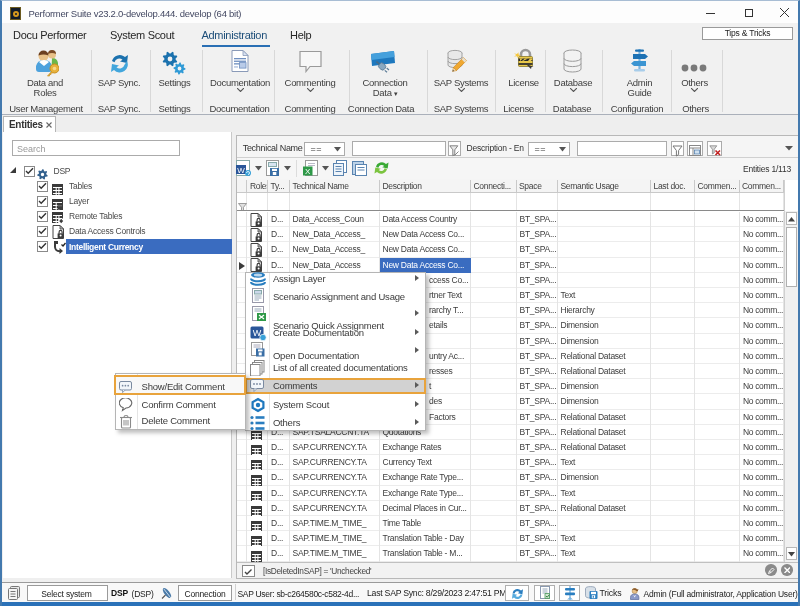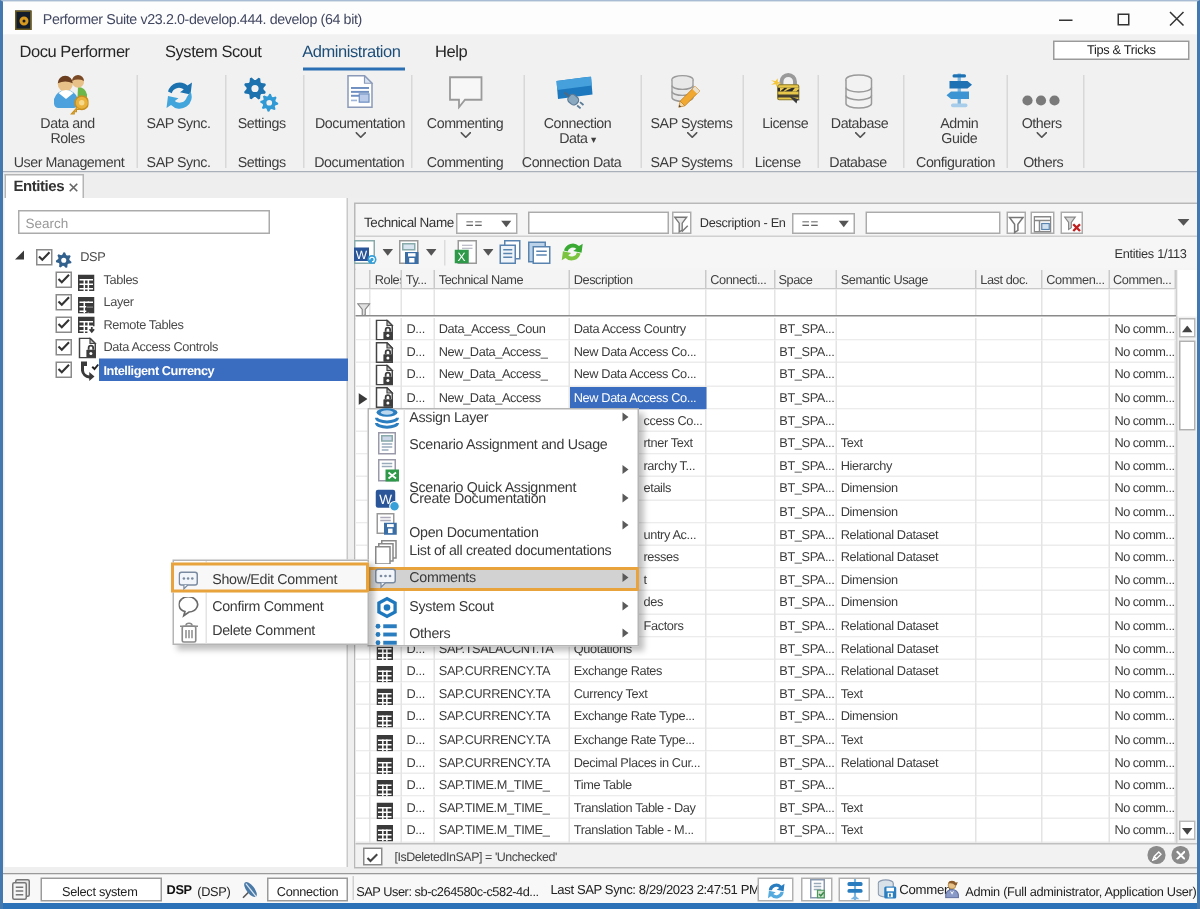--- a/index.html
+++ b/index.html
@@ -944,21 +944,21 @@
         <path d="M4,13.5 h6 l-3,-2.5 z" fill="#7ab4e0"></path>
       </svg></div>
 <div class="abs" style="left:583px;top:585px;"><svg width="13" height="14" viewBox="0 0 13 14" style="">
         <ellipse cx="5.5" cy="2.8" rx="5" ry="2.2" fill="#d8e0e8" stroke="#8a9ab0" stroke-width="0.8"></ellipse>
         <path d="M0.5,2.8 v7 a5,2.2 0 0 0 10,0 v-7" fill="#d8e0e8" stroke="#8a9ab0" stroke-width="0.8"></path>
         <rect x="4.5" y="5" width="8" height="8" rx="1" fill="#2a7ec0"></rect>
         <rect x="6" y="5.8" width="5" height="2.4" fill="#fff"></rect>
         <rect x="6.8" y="9.2" width="3.4" height="3" fill="#fff"></rect>
         <rect x="7.7" y="9.8" width="1.2" height="2" fill="#2a7ec0"></rect>
       </svg></div>
-<div class="stx" style="left:597.5px;top:587px;font-size:8.8px;">Commen</div>
+<div class="stx" style="left:597.5px;top:587px;font-size:8.8px;">Tricks</div>
 <div class="abs" style="left:627.5px;top:585px;"><svg width="10" height="12" viewBox="0 0 10 12" style="">
         <circle cx="4.7" cy="3" r="2.6" fill="#e8c188" stroke="#b08a4a" stroke-width="0.6"></circle>
         <path d="M2,2 a2.8,2.8 0 0 1 5,-0.5 l1.5,-0.5 l-0.7,2 l-1,0.3 a4,3 0 0 0 -4.8,-1.3" fill="#8a5a2a"></path>
         <path d="M0.5,9.5 a4.2,3.5 0 0 1 8.4,0 l0,2 l-8.4,0 z" fill="#8a9ac8" stroke="#5a6a9a" stroke-width="0.7"></path>
         <path d="M3.2,6.5 l1.5,1.5 l1.5,-1.5 l-1.5,3 z" fill="#fff"></path>
       </svg></div>
 <div class="stx" style="left:641.5px;top:587.5px;">Admin (Full administrator, Application User)</div>
 <div class="abs" style="left:0;top:601px;width:796px;height:5px;background:#2a71b8;border-bottom:1px solid #1b4a7a;"></div>
 <div class="abs" style="left:243.4px;top:271px;width:180.6px;height:159px;background:#fff;border:1px solid #b5b5b5;box-shadow:3px 3px 4px rgba(0,0,0,0.25);z-index:50;"></div>
 <div class="abs" style="left:267.4px;top:272px;width:1px;height:157px;background:#e4e4e4;z-index:51;"></div>

